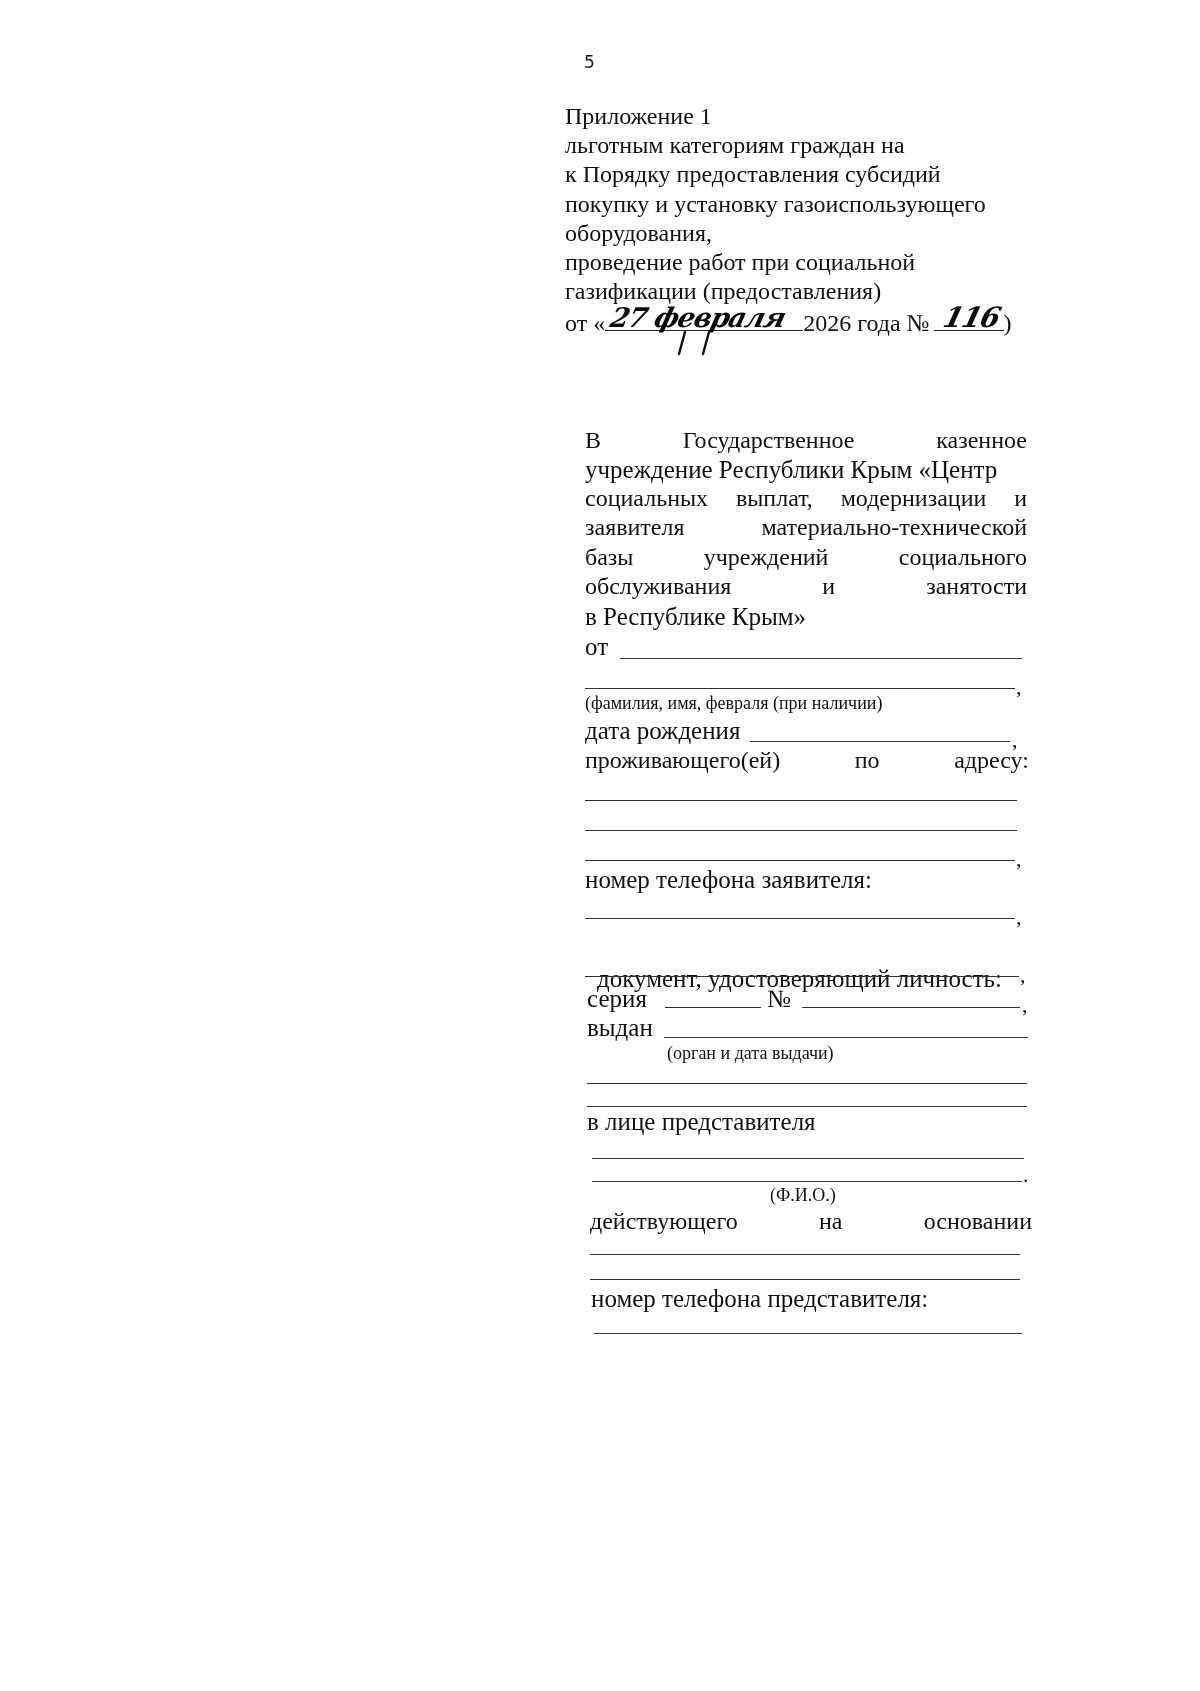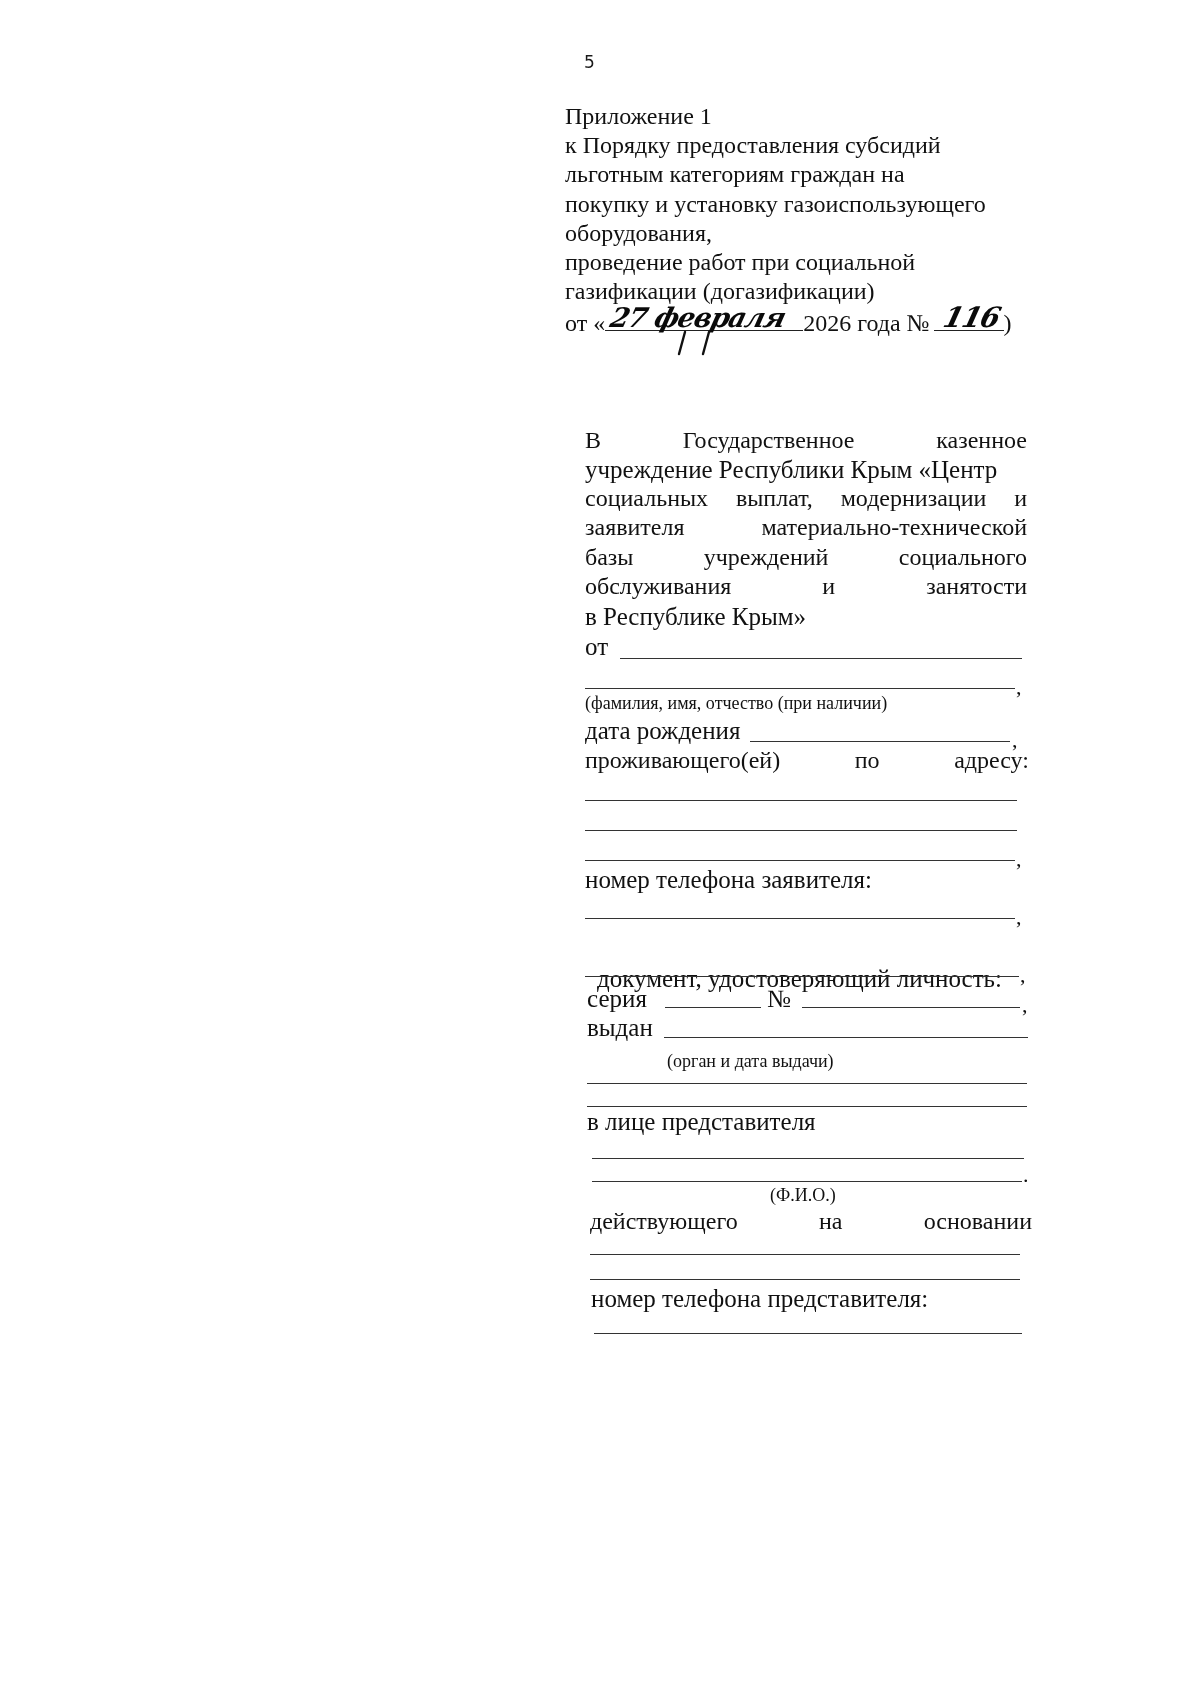--- a/index.html
+++ b/index.html
@@ -97,26 +97,26 @@
     line-height: 22px;
   }
 </style>
 </head>
 <body>
 
 <div class="page-number">5</div>
 
 <div class="appendix">
   <div>Приложение 1</div>
+  <div>льготным категориям граждан на</div>
   <div>к Порядку предоставления субсидий</div>
-  <div>льготным категориям граждан на</div>
   <div>покупку и установку газоиспользующего</div>
   <div>оборудования,</div>
   <div>проведение работ при социальной</div>
-  <div>газификации (догазификации)</div>
+  <div>газификации (предоставления)</div>
   <div class="sign-line">
     <span>от «</span><span class="hand hand-date"><span class="hand-text">27 февраля</span>
       <svg class="strokes" viewBox="0 0 60 26">
           <path d="M8 2 L2 24 M32 2 L26 24" stroke="#111" stroke-width="2.4" fill="none" stroke-linecap="round"></path>
         </svg>
     </span><span>2026 года №</span><span class="hand hand-num"><span class="hand-text">116</span></span><span>)</span>
   </div>
 </div>
 
 <div class="abs-justify" style="left:585px; top:426px; width:442px;">
@@ -144,21 +144,21 @@
   <span>обслуживания</span>
   <span>и</span>
   <span>занятости</span>
 </div>
 <div class="abs-text" style="left:585px; top:602px;">в Республике Крым»</div>
 
 <div class="abs-text" style="left:585px; top:632px;text-align:center;">от</div>
 <div class="abs-line" style="left:620px; top:658px; width:402px;"></div>
 <div class="abs-line" style="left:585px; top:688px; width:430px;"></div>
 <div class="trail" style="left:1016px; top:676px;">,</div>
-<div class="abs-hint" style="left:585px; top:692px;">(фамилия, имя, отчество (при наличии)</div>
+<div class="abs-hint" style="left:585px; top:692px;">(фамилия, имя, февраля (при наличии)</div>
 
 <div class="abs-text" style="left:585px; top:716px;">дата рождения</div>
 <div class="abs-line" style="left:750px; top:741px; width:260px;"></div>
 <div class="trail" style="left:1012px; top:729px;">,</div>
 
 <div class="abs-justify" style="left:585px; top:746px; width:444px;">
   <span>проживающего(ей)</span>
   <span>по</span>
   <span>адресу:</span>
 </div>
@@ -176,21 +176,21 @@
 <div class="trail" style="left:1020px; top:964px;">,</div>
 
 <div class="abs-text" style="left:587px; top:984px;">серия</div>
 <div class="abs-line" style="left:665px; top:1007px; width:96px;"></div>
 <div class="abs-text" style="left:767px; top:984px;">№</div>
 <div class="abs-line" style="left:802px; top:1007px; width:218px;"></div>
 <div class="trail" style="left:1022px; top:994px;">,</div>
 
 <div class="abs-text" style="left:587px; top:1013px;">выдан</div>
 <div class="abs-line" style="left:664px; top:1037px; width:364px;"></div>
-<div class="abs-hint" style="left:667px; top:1042px;margin-top:8px;">(орган и дата выдачи)</div>
+<div class="abs-hint" style="left:667px; top:1042px;">(орган и дата выдачи)</div>
 <div class="abs-line" style="left:587px; top:1083px; width:440px;"></div>
 <div class="abs-line" style="left:587px; top:1106px; width:440px;"></div>
 
 <div class="abs-text" style="left:587px; top:1107px;">в лице представителя</div>
 <div class="abs-line" style="left:592px; top:1158px; width:432px;"></div>
 <div class="abs-line" style="left:592px; top:1181px; width:430px;"></div>
 <div class="trail" style="left:1023px; top:1164px;">.</div>
 <div class="abs-hint" style="left:770px; top:1184px;">(Ф.И.О.)</div>
 
 <div class="abs-justify" style="left:590px; top:1207px; width:442px;">

